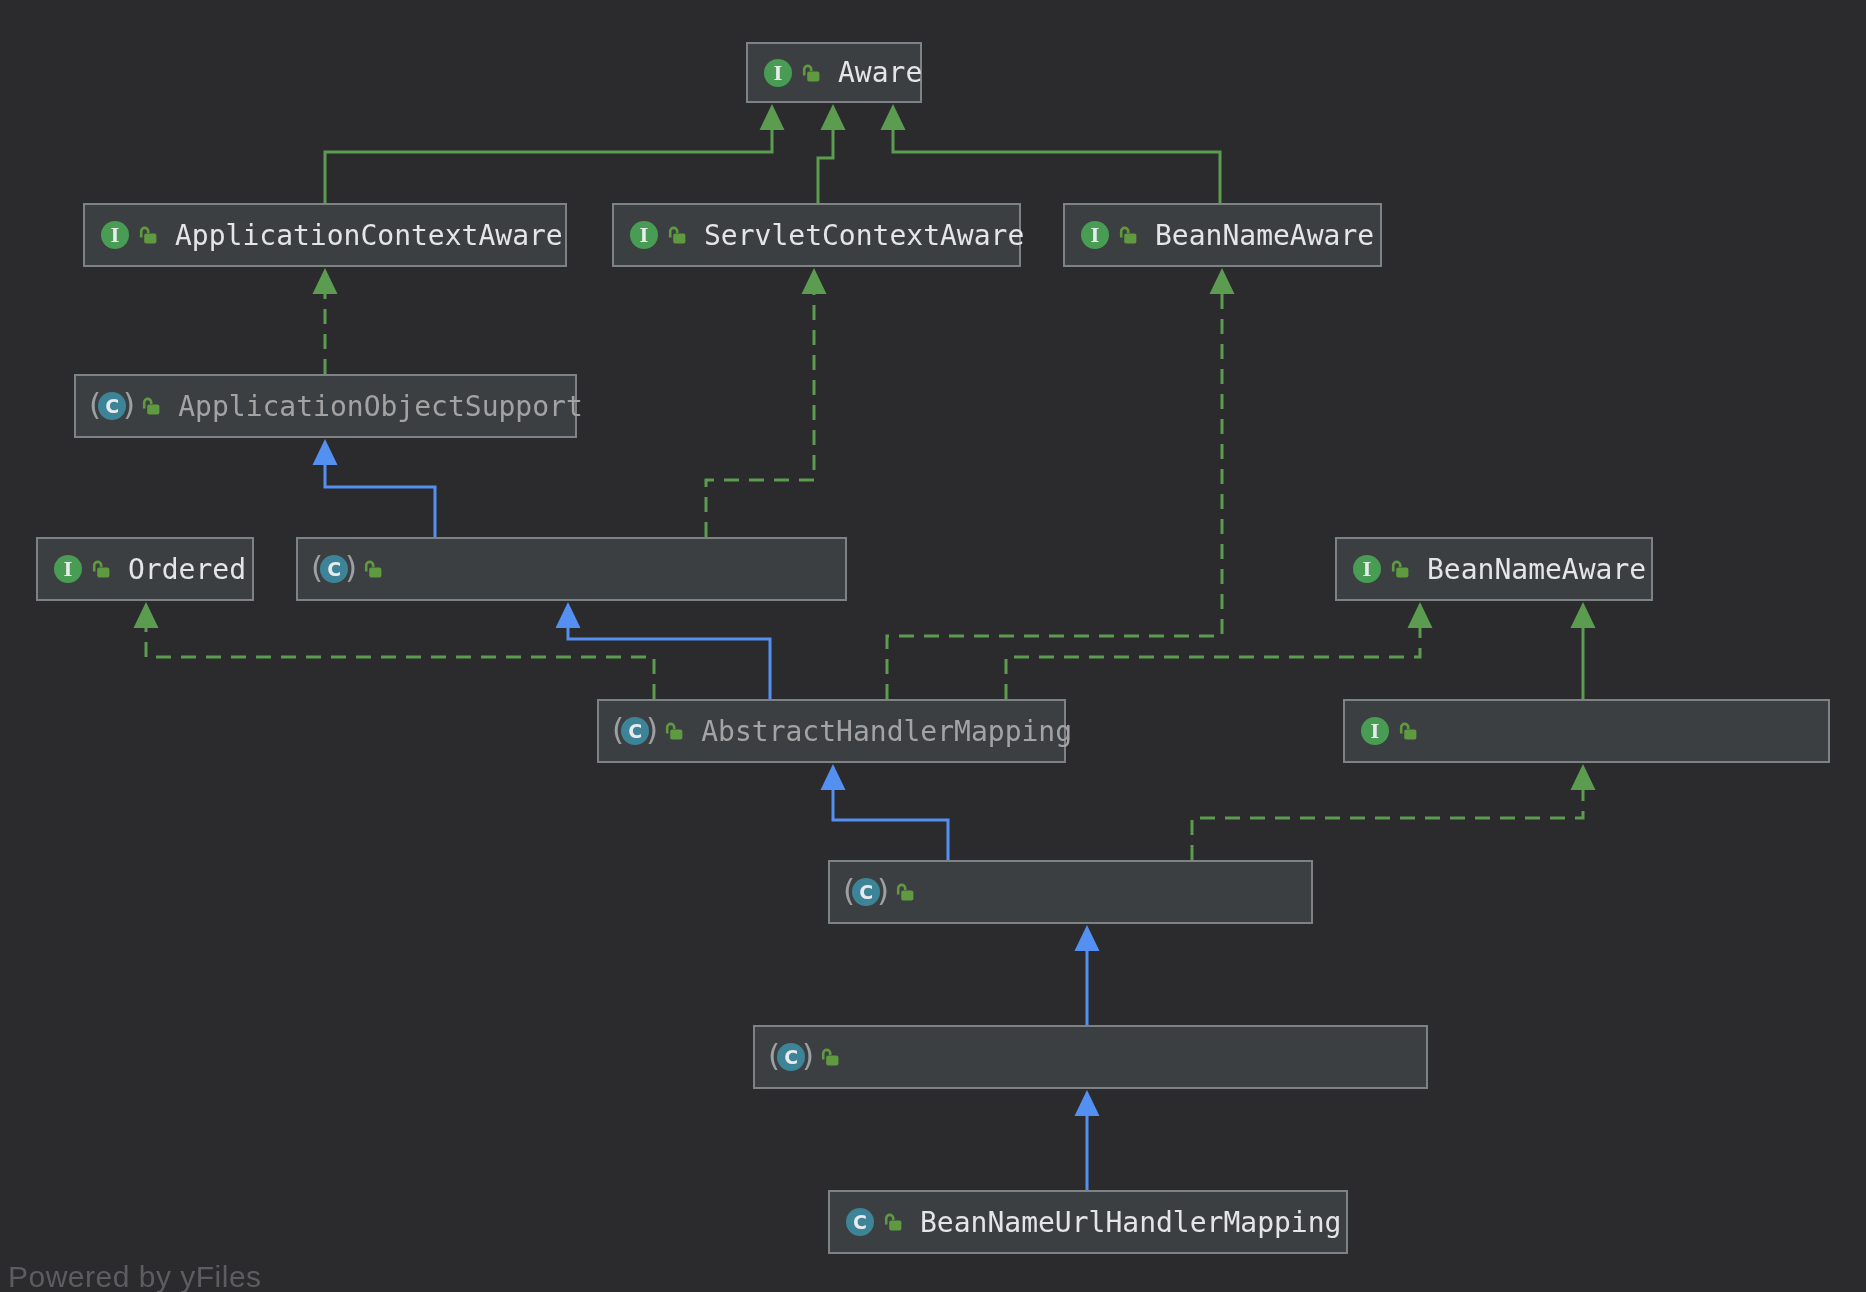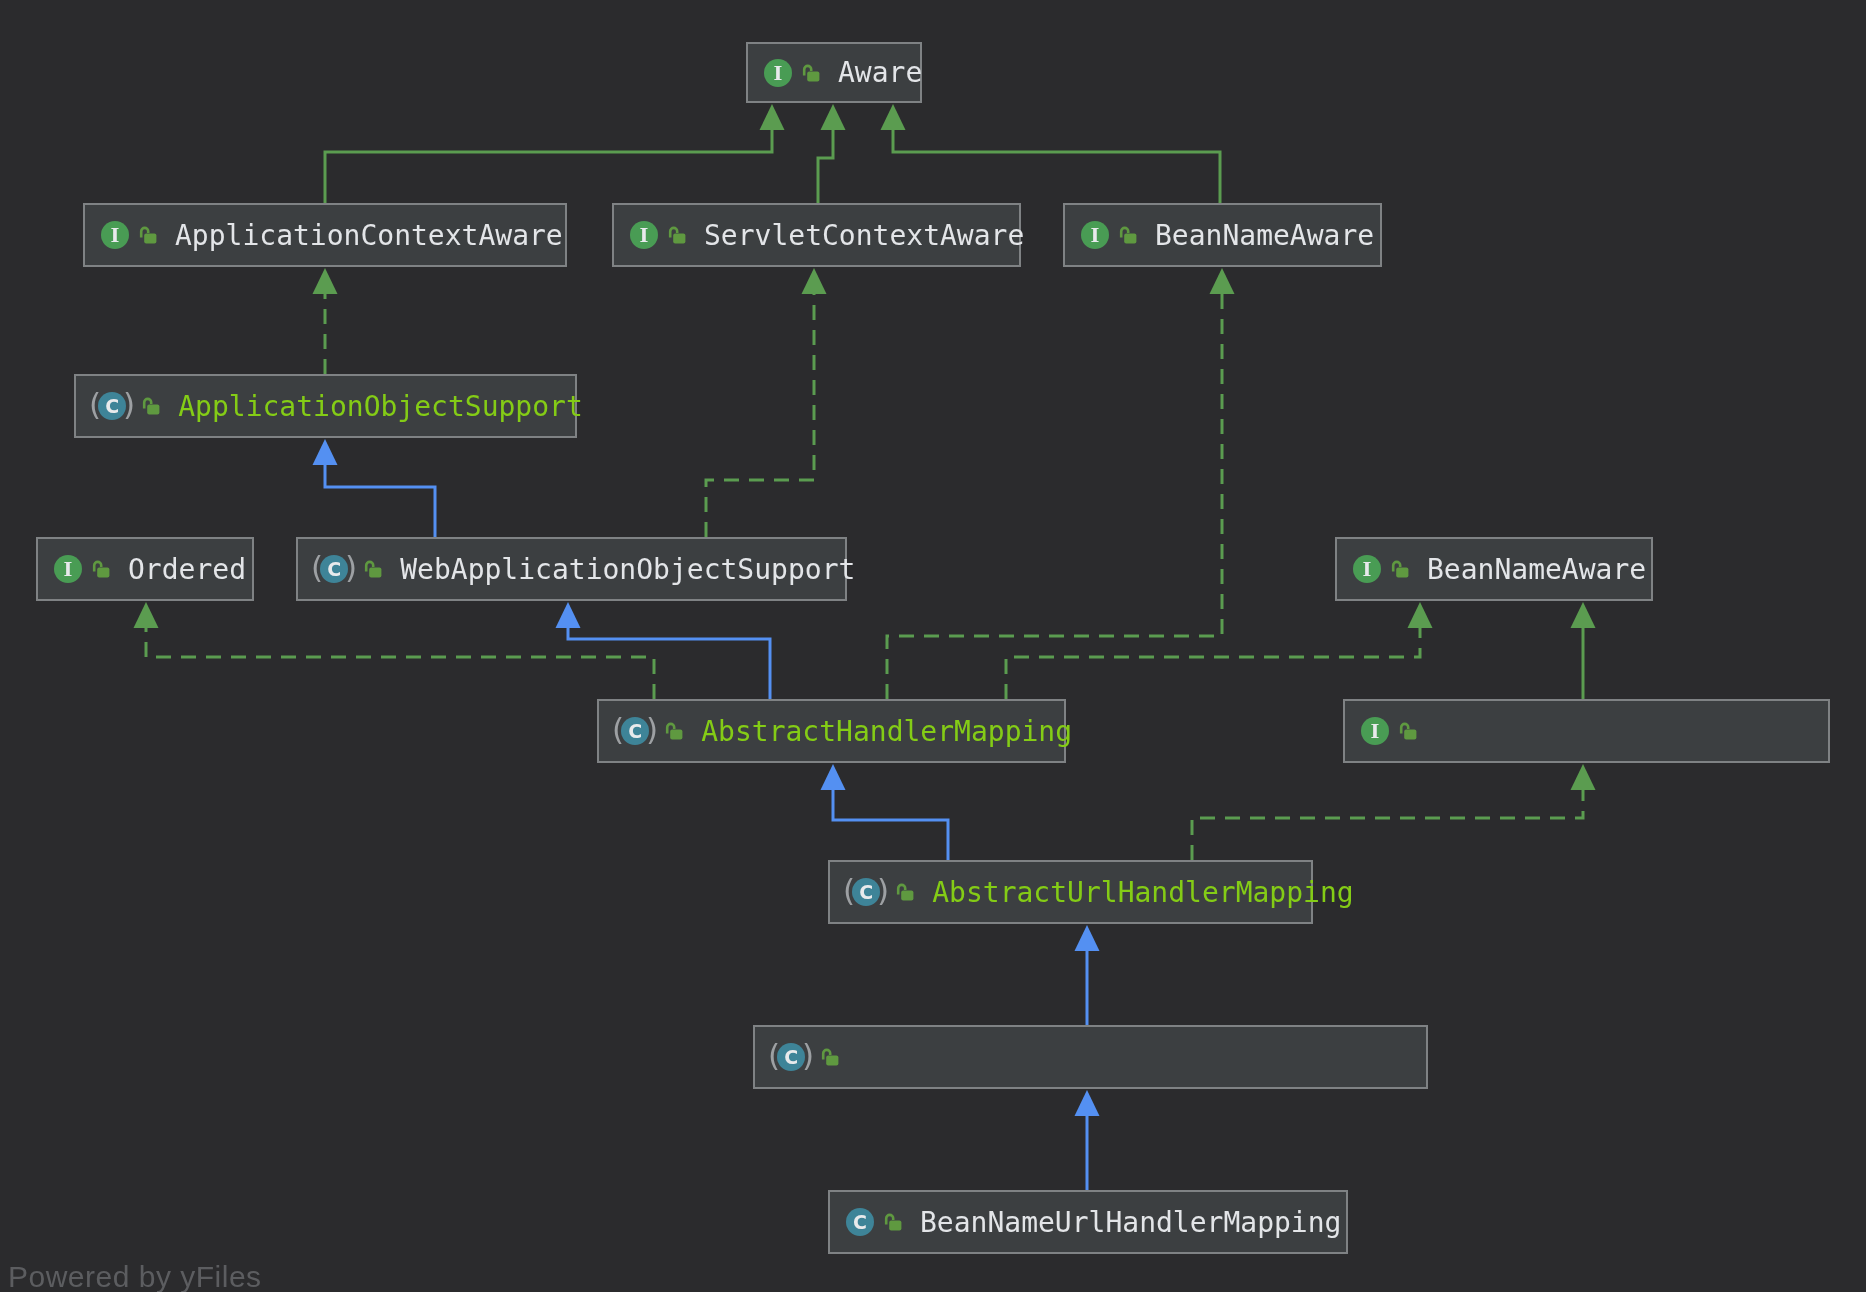--- a/index.html
+++ b/index.html
@@ -11,21 +11,21 @@
   .icon-wrap{display:flex;align-items:center;flex:0 0 auto;}
   .tipo{width:28px;height:28px;border-radius:50%;display:flex;align-items:center;justify-content:center;
         font-size:19px;font-weight:bold;color:#e8eaec;flex:0 0 auto;}
   .tipo.int{background:#499c54;font-family:"DejaVu Serif",serif;}
   .tipo.cls{background:#3e8498;font-family:"DejaVu Sans",sans-serif;}
   .paren{color:#9da0a3;font-size:31px;line-height:28px;font-family:"DejaVu Sans",sans-serif;
          flex:0 0 auto;margin:0 -3px;transform:translateY(-2px);}
   .lock{margin-left:9px;flex:0 0 auto;}
   .label{margin-left:16px;font-size:28px;white-space:nowrap;}
   .label.white{color:#e3e5e8;}
-  .label.cyan{color:#84cc16;}
+  .label.cyan{color:#a3a3a3;}
   .watermark{position:absolute;left:8px;top:1244px;font-family:"Liberation Sans",sans-serif;
              font-size:30px;color:#5c5d60;letter-spacing:.5px;margin-top:16px;}
 </style>
 </head>
 <body>
 
 <div id="stage">
   <svg id="edge-layer" width="1866" height="1292" viewBox="0 0 1866 1292">
       <g>
         <polyline points="325,203 325,152 772,152 772,130" fill="none" stroke="#5b9c50" stroke-width="3"></polyline>
@@ -154,21 +154,20 @@
       <div class="node" style="left: 296px; top: 537px; width: 551px; height: 64px;">
         <span class="icon-wrap">
           <span class="paren">(</span>
           <span class="tipo cls">C</span>
           <span class="paren">)</span>
         </span>
         <svg class="lock" width="21" height="20" viewBox="0 0 21 20">
           <path d="M3.2 12.5 V6.4 A3.5 3.5 0 0 1 10.2 6.4 V8" fill="none" stroke="#5f9940" stroke-width="2.6"></path>
           <rect x="6.2" y="8.6" width="12.2" height="10" rx="2" fill="#5f9940"></rect>
         </svg>
-        <span class="label white">WebApplicationObjectSupport</span>
       </div>
       <div class="node" style="left: 1335px; top: 537px; width: 318px; height: 64px;">
         <span class="icon-wrap">
           <span class="tipo int">I</span>
         </span>
         <svg class="lock" width="21" height="20" viewBox="0 0 21 20">
           <path d="M3.2 12.5 V6.4 A3.5 3.5 0 0 1 10.2 6.4 V8" fill="none" stroke="#5f9940" stroke-width="2.6"></path>
           <rect x="6.2" y="8.6" width="12.2" height="10" rx="2" fill="#5f9940"></rect>
         </svg>
         <span class="label white">BeanNameAware</span>
@@ -197,21 +196,20 @@
       <div class="node" style="left: 828px; top: 860px; width: 485px; height: 64px;">
         <span class="icon-wrap">
           <span class="paren">(</span>
           <span class="tipo cls">C</span>
           <span class="paren">)</span>
         </span>
         <svg class="lock" width="21" height="20" viewBox="0 0 21 20">
           <path d="M3.2 12.5 V6.4 A3.5 3.5 0 0 1 10.2 6.4 V8" fill="none" stroke="#5f9940" stroke-width="2.6"></path>
           <rect x="6.2" y="8.6" width="12.2" height="10" rx="2" fill="#5f9940"></rect>
         </svg>
-        <span class="label cyan">AbstractUrlHandlerMapping</span>
       </div>
       <div class="node" style="left: 753px; top: 1025px; width: 675px; height: 64px;">
         <span class="icon-wrap">
           <span class="paren">(</span>
           <span class="tipo cls">C</span>
           <span class="paren">)</span>
         </span>
         <svg class="lock" width="21" height="20" viewBox="0 0 21 20">
           <path d="M3.2 12.5 V6.4 A3.5 3.5 0 0 1 10.2 6.4 V8" fill="none" stroke="#5f9940" stroke-width="2.6"></path>
           <rect x="6.2" y="8.6" width="12.2" height="10" rx="2" fill="#5f9940"></rect>

